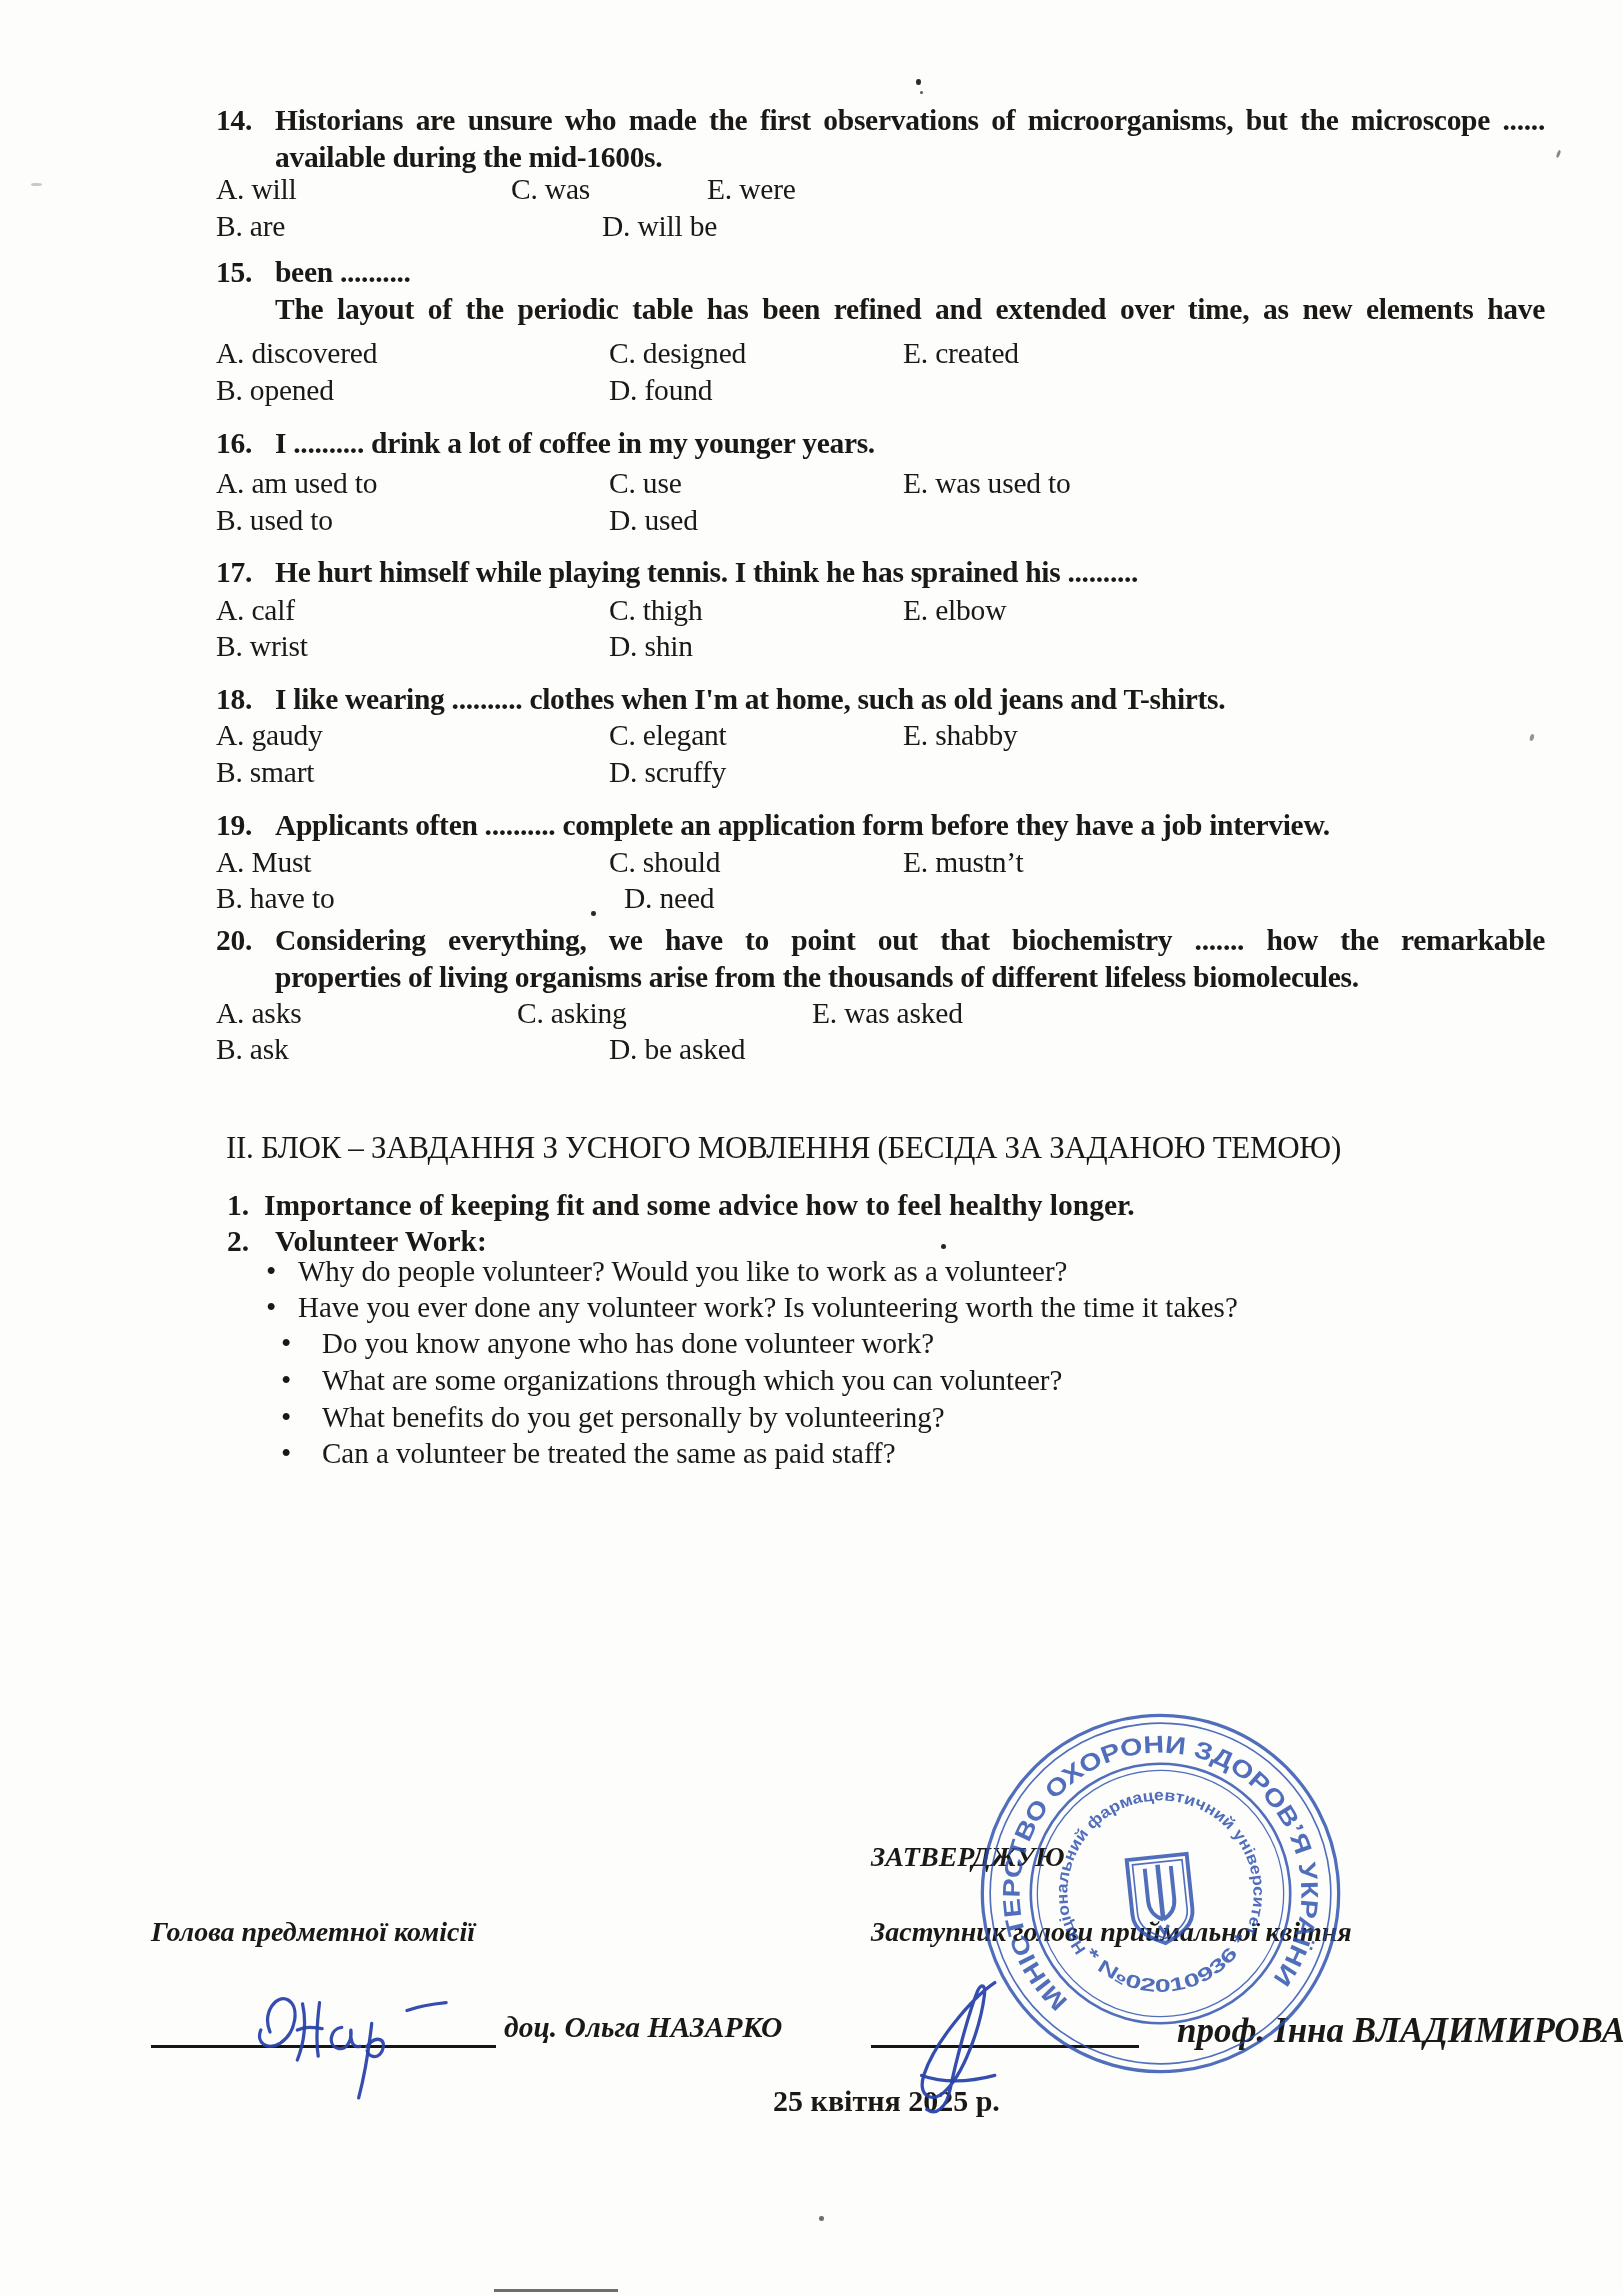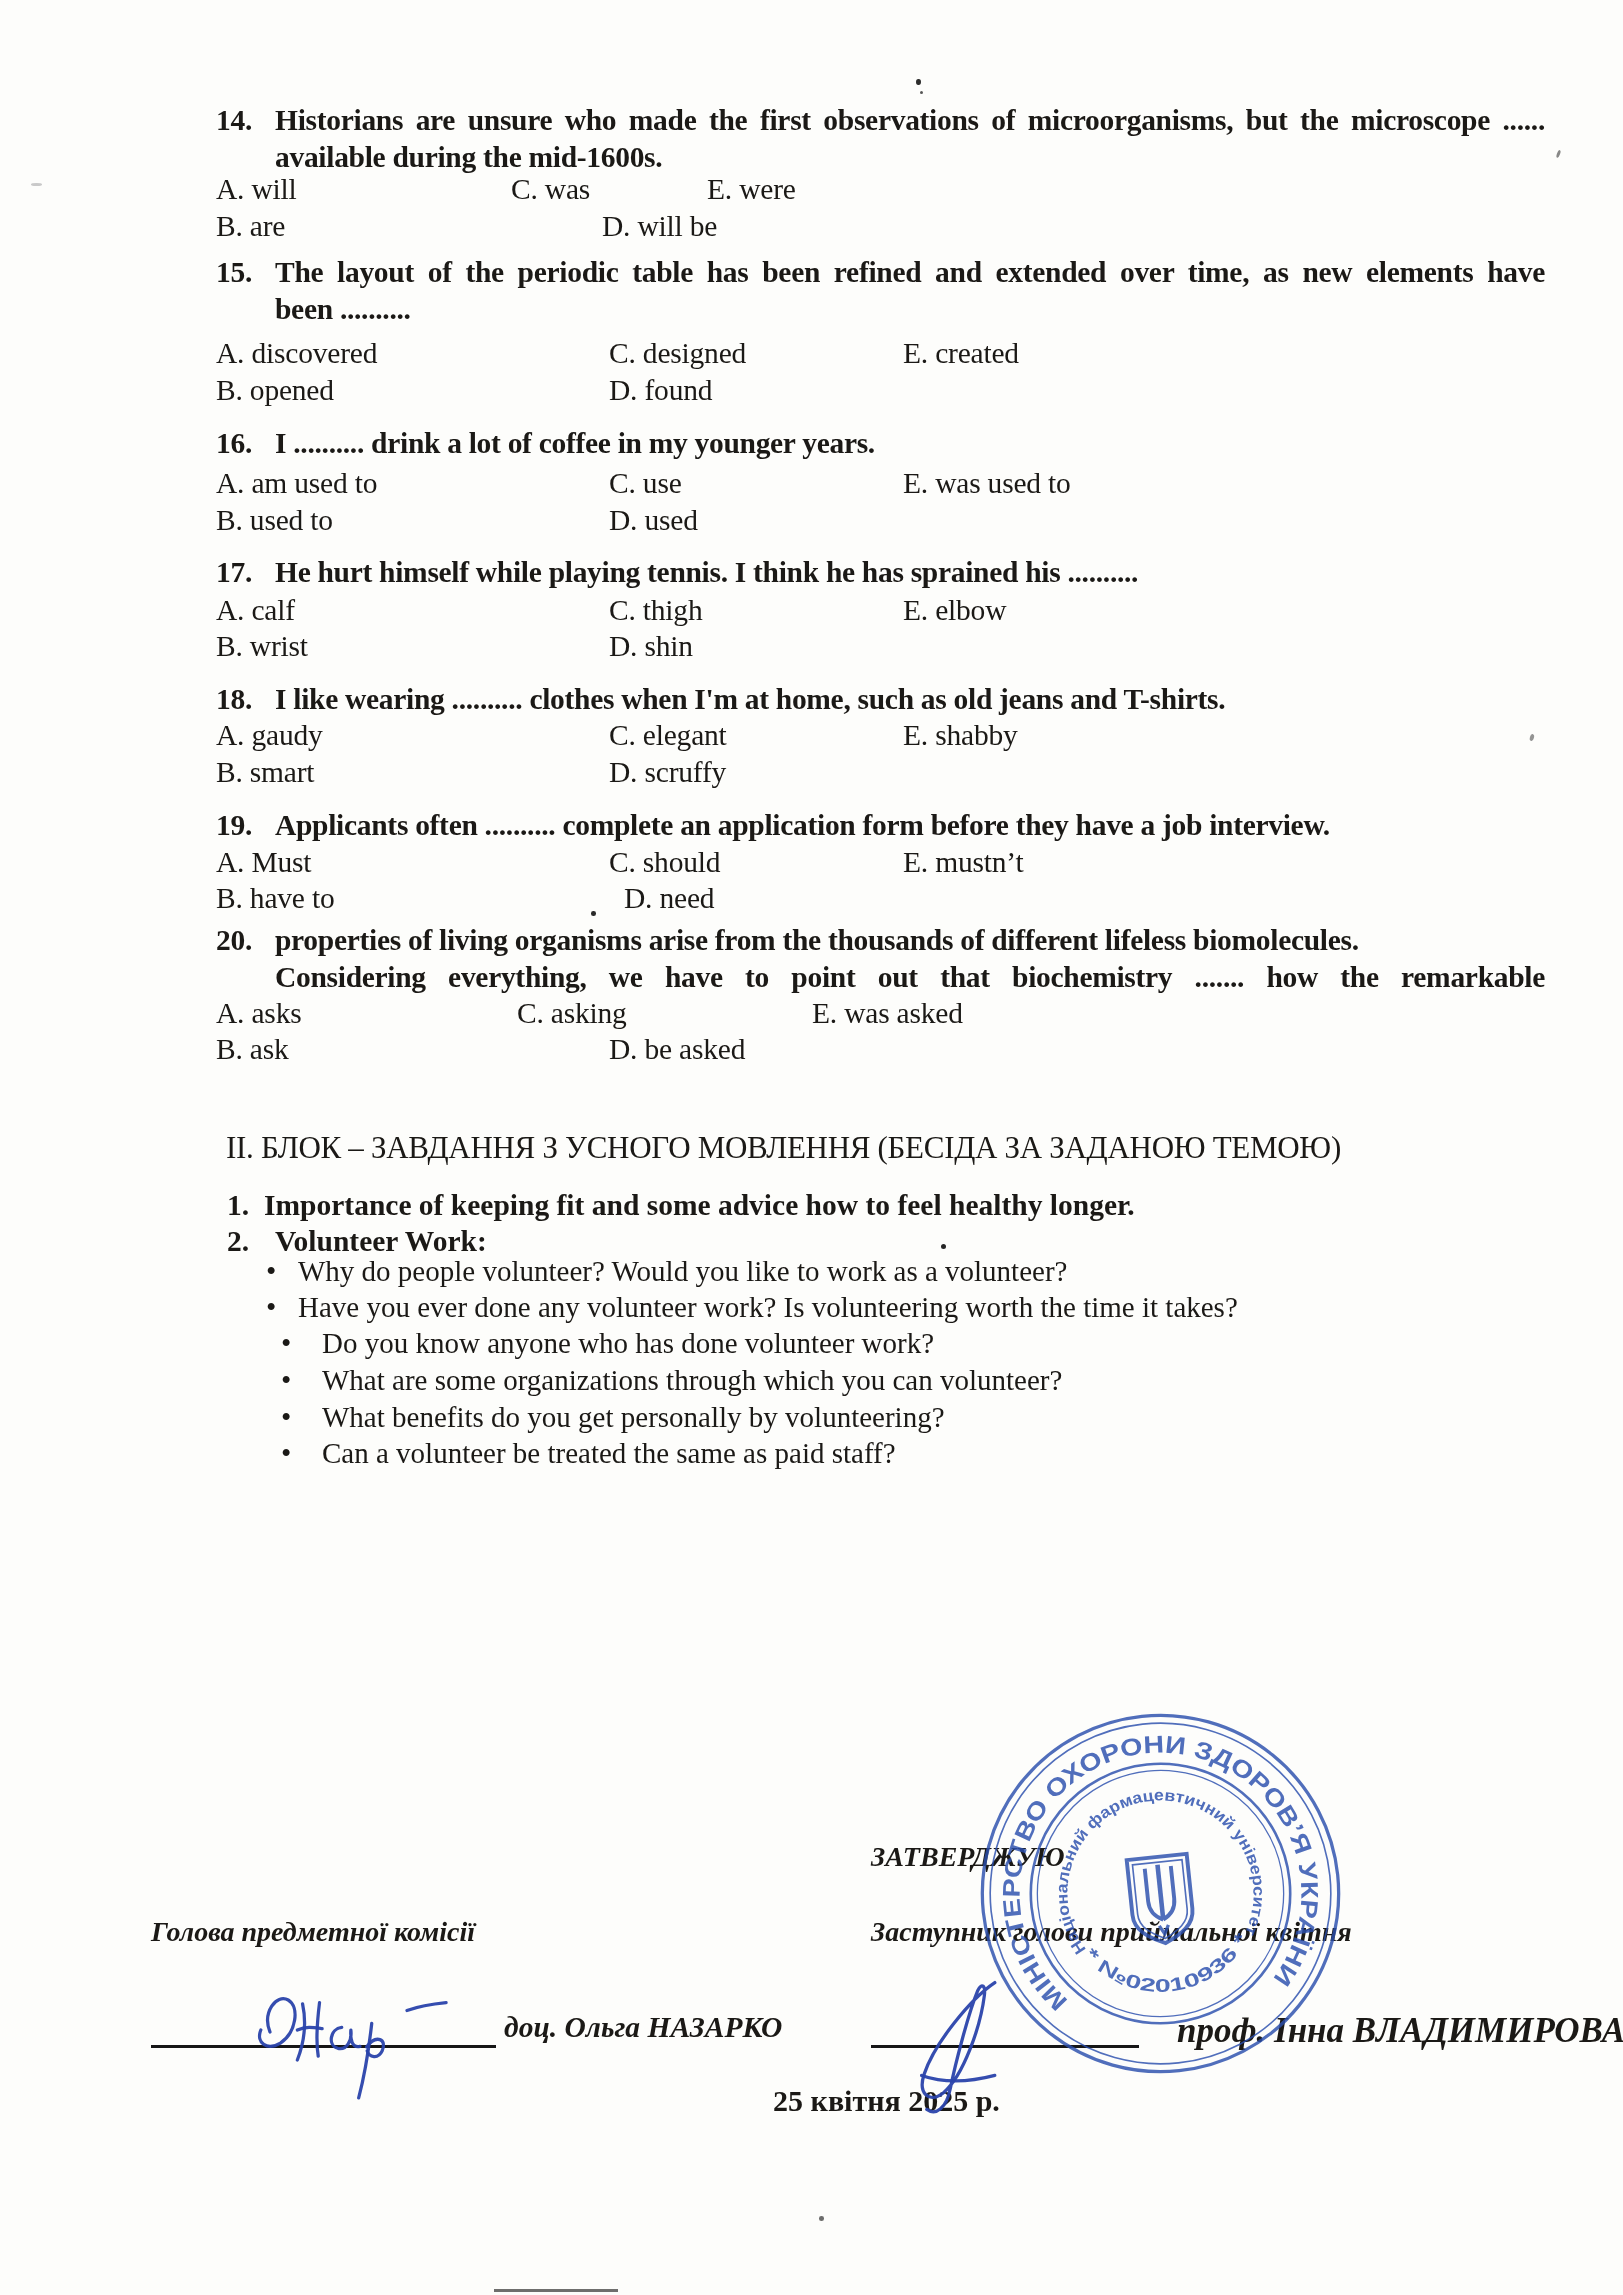--- a/index.html
+++ b/index.html
@@ -57,22 +57,22 @@
     <span class="opt" style="left:491px">E. were</span>
   </div>
   <div class="opt-row" style="top:208px">
     <span class="opt" style="left:0">B. are</span>
     <span class="opt" style="left:386px">D. will be</span>
   </div>
 
   <div class="stem" style="top:254px">
     <span class="qnum">15.</span>
     <div class="qlines">
+      <div class="sline">been ..........</div>
       <div class="sline just">The layout of the periodic table has been refined and extended over time, as new elements have</div>
-      <div class="sline">been ..........</div>
     </div>
   </div>
   <div class="opt-row" style="top:335px">
     <span class="opt" style="left:0">A. discovered</span>
     <span class="opt" style="left:393px">C. designed</span>
     <span class="opt" style="left:687px">E. created</span>
   </div>
   <div class="opt-row" style="top:372px">
     <span class="opt" style="left:0">B. opened</span>
     <span class="opt" style="left:393px">D. found</span>
@@ -138,22 +138,22 @@
     <span class="opt" style="left:687px">E. mustn’t</span>
   </div>
   <div class="opt-row" style="top:880px">
     <span class="opt" style="left:0">B. have to</span>
     <span class="opt" style="left:408px">D. need</span>
   </div>
 
   <div class="stem" style="top:922px">
     <span class="qnum">20.</span>
     <div class="qlines">
+      <div class="sline just">Considering everything, we have to point out that biochemistry ....... how the remarkable</div>
       <div class="sline">properties of living organisms arise from the thousands of different lifeless biomolecules.</div>
-      <div class="sline just">Considering everything, we have to point out that biochemistry ....... how the remarkable</div>
     </div>
   </div>
   <div class="opt-row" style="top:995px">
     <span class="opt" style="left:0">A. asks</span>
     <span class="opt" style="left:301px">C. asking</span>
     <span class="opt" style="left:596px">E. was asked</span>
   </div>
   <div class="opt-row" style="top:1031px">
     <span class="opt" style="left:0">B. ask</span>
     <span class="opt" style="left:393px">D. be asked</span>

